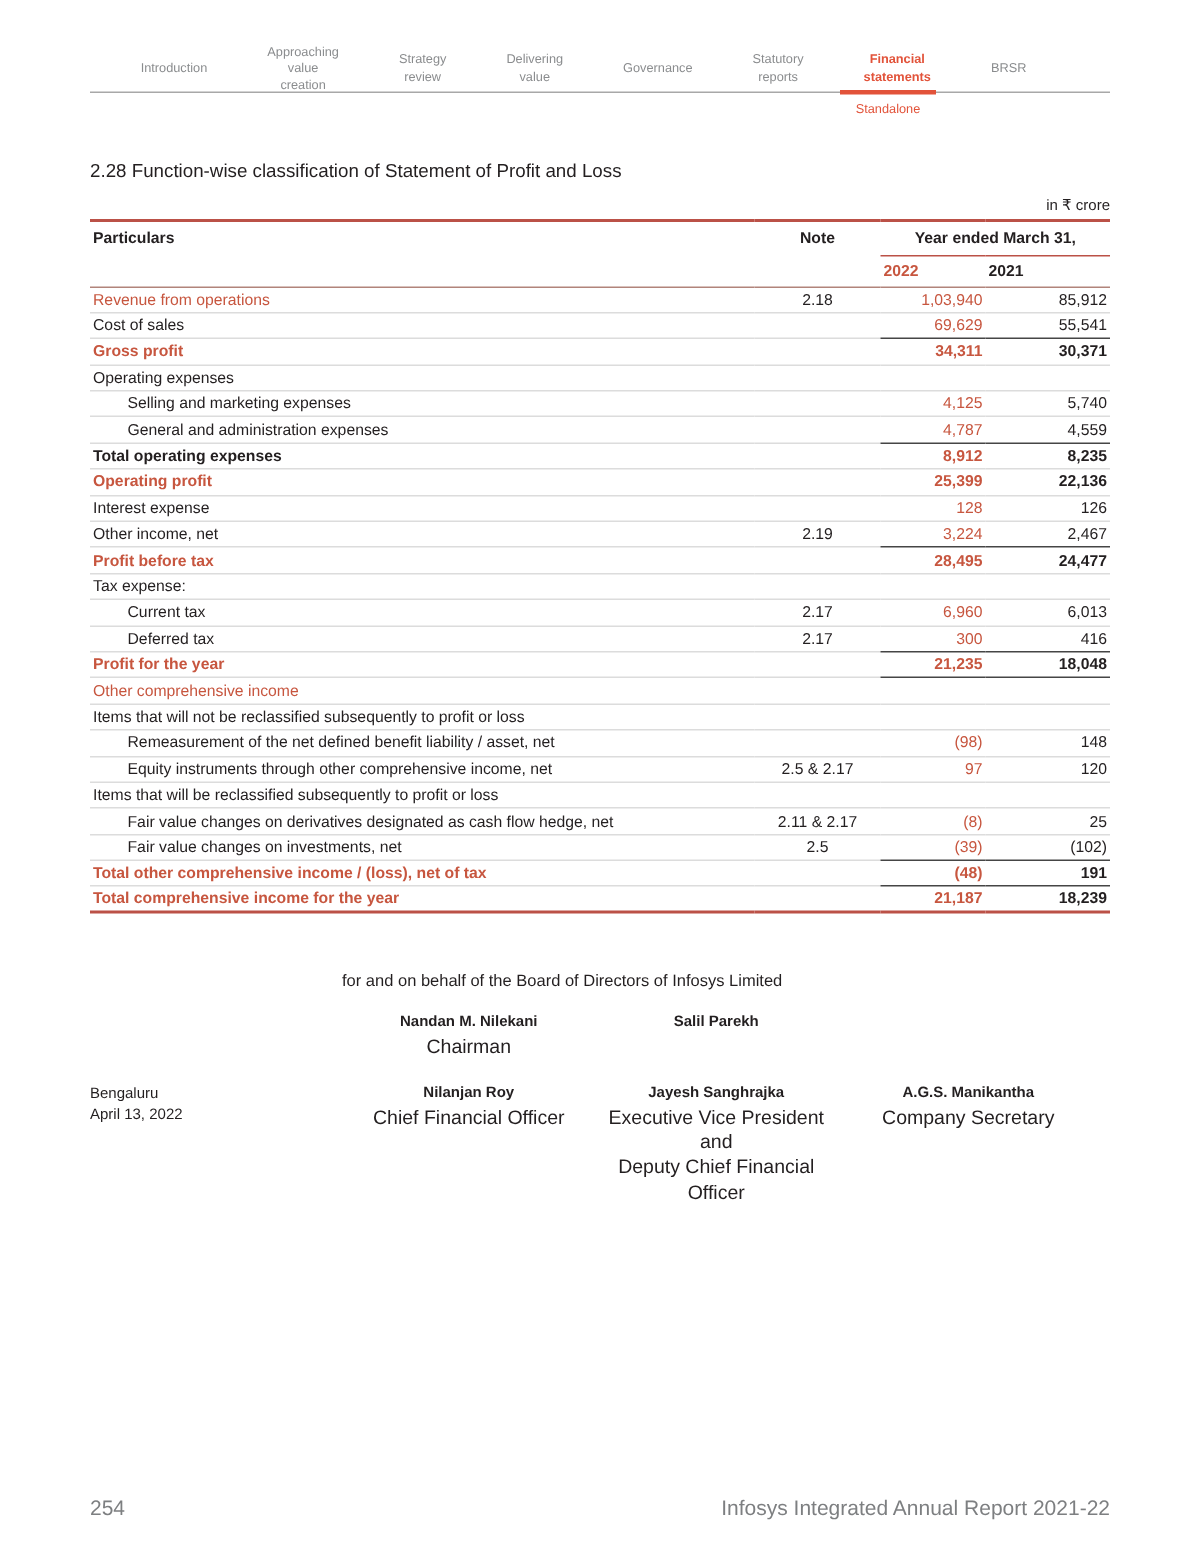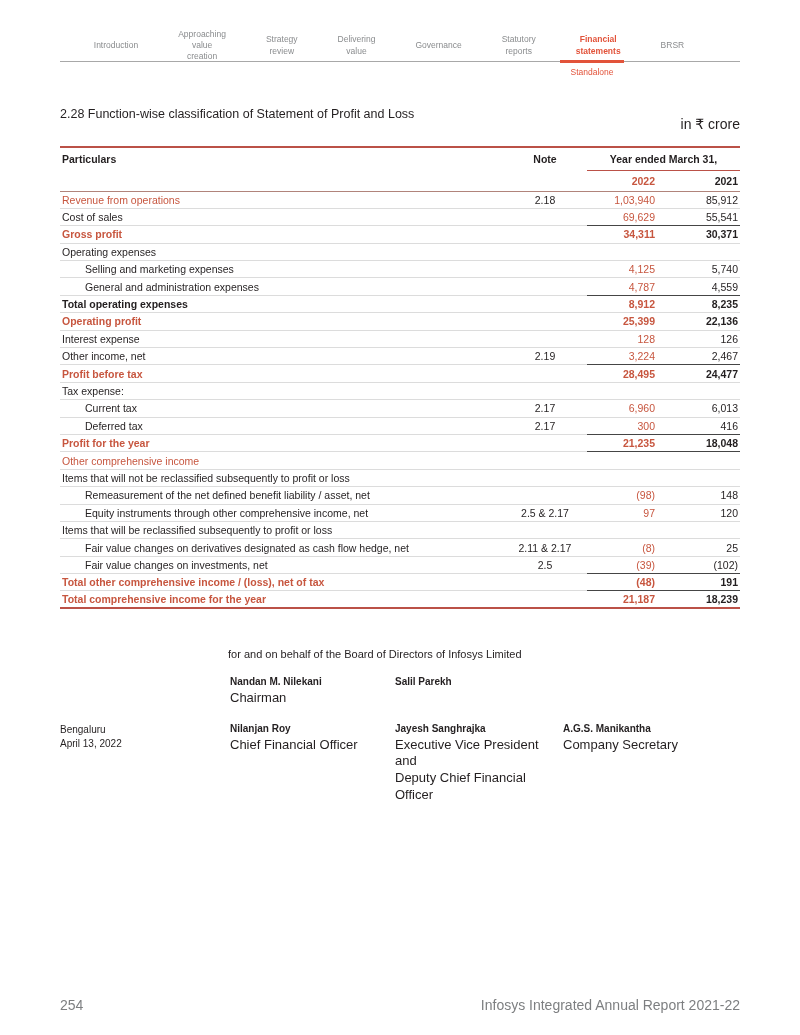--- a/index.html
+++ b/index.html
@@ -32,51 +32,51 @@
   .nav-item.w7{width:62px}.nav-item.w8{width:34px}
   .nav-item.active{color:var(--nav-red);font-weight:bold;}
   .active-bar{position:absolute;left:500px;top:30px;width:64px;height:3px;background:var(--nav-red);}
   .standalone{
     position:absolute;left:501px;top:37px;width:62px;text-align:center;
     color:var(--nav-red);font-size:8.5px;
   }
 
   
   .page-title{position:absolute;left:60px;top:107px;font-size:12.5px;font-weight:normal;}
-  .unit-note{position:absolute;right:60px;top:116px;font-size:14px;}
+  .unit-note{position:absolute;right:60px;top:132px;font-size:10px;}
 
   
   table.stmt{
     position:absolute;left:60px;top:146px;width:680px;
     border-collapse:collapse;table-layout:fixed;
     border-top:2.5px solid var(--rule-red);
   }
   .stmt th,.stmt td{font-size:10.5px;padding:0 2px;vertical-align:middle;}
   .stmt th{font-weight:bold;}
   .stmt th.p-h{text-align:left;vertical-align:top;padding-top:5px;border-bottom:1px solid var(--years-rule);}
   .stmt th.note-h{text-align:center;vertical-align:top;padding-top:5px;border-bottom:1px solid var(--years-rule);}
   .stmt th.year-h{height:23px;text-align:center;border-bottom:1px solid var(--rule-red);}
-  .stmt tr.h2 td{height:21px;border-bottom:1px solid var(--years-rule);font-weight:bold;text-align:right;}
+  .stmt tr.h2 td{height:21px;border-bottom:1px solid var(--years-rule);font-weight:bold;text-align:left;}
   .stmt tr.h2 td.y2022{color:var(--tbl-red);}
 
   .stmt tbody td{height:17.4px;border-bottom:1px solid var(--light-rule);}
   .stmt td.lbl{text-align:left;}
   .stmt td.note{text-align:center;}
   .stmt td.n2022{text-align:right;color:var(--tbl-red);}
   .stmt td.n2021{text-align:right;}
   .stmt tr.red td.lbl{color:var(--tbl-red);}
   .stmt tr.bold td{font-weight:bold;}
   .stmt tr.ind td.lbl{padding-left:25px;}
   .stmt tr.u td.n2022,.stmt tr.u td.n2021{border-bottom:1px solid var(--dark-rule);}
   .stmt tr.last td{border-bottom:2.5px solid var(--rule-red);}
 
   
   .sig{position:absolute;left:60px;top:648px;width:680px;height:130px;font-size:10px;}
   .sig .behalf{position:absolute;left:168px;top:0;font-size:11px;}
-  .sig .cell{position:absolute;width:165px;}
+  .sig .cell{position:absolute;width:165px;text-align:center;}
   .sig .name{font-weight:bold;font-size:10px;line-height:1.25;}
   .sig .role{font-size:13px;line-height:1.3;white-space:pre-line;margin-top:1px;}
   .sig .place{position:absolute;left:0;top:75px;font-size:10px;line-height:1.4;}
   .r1{top:28px;} .r2{top:75px;}
   .c1{left:170px;} .c2{left:335px;} .c3{left:503px;}
 
   
   .footer{
     position:absolute;left:60px;right:60px;top:997px;
     display:flex;justify-content:space-between;

